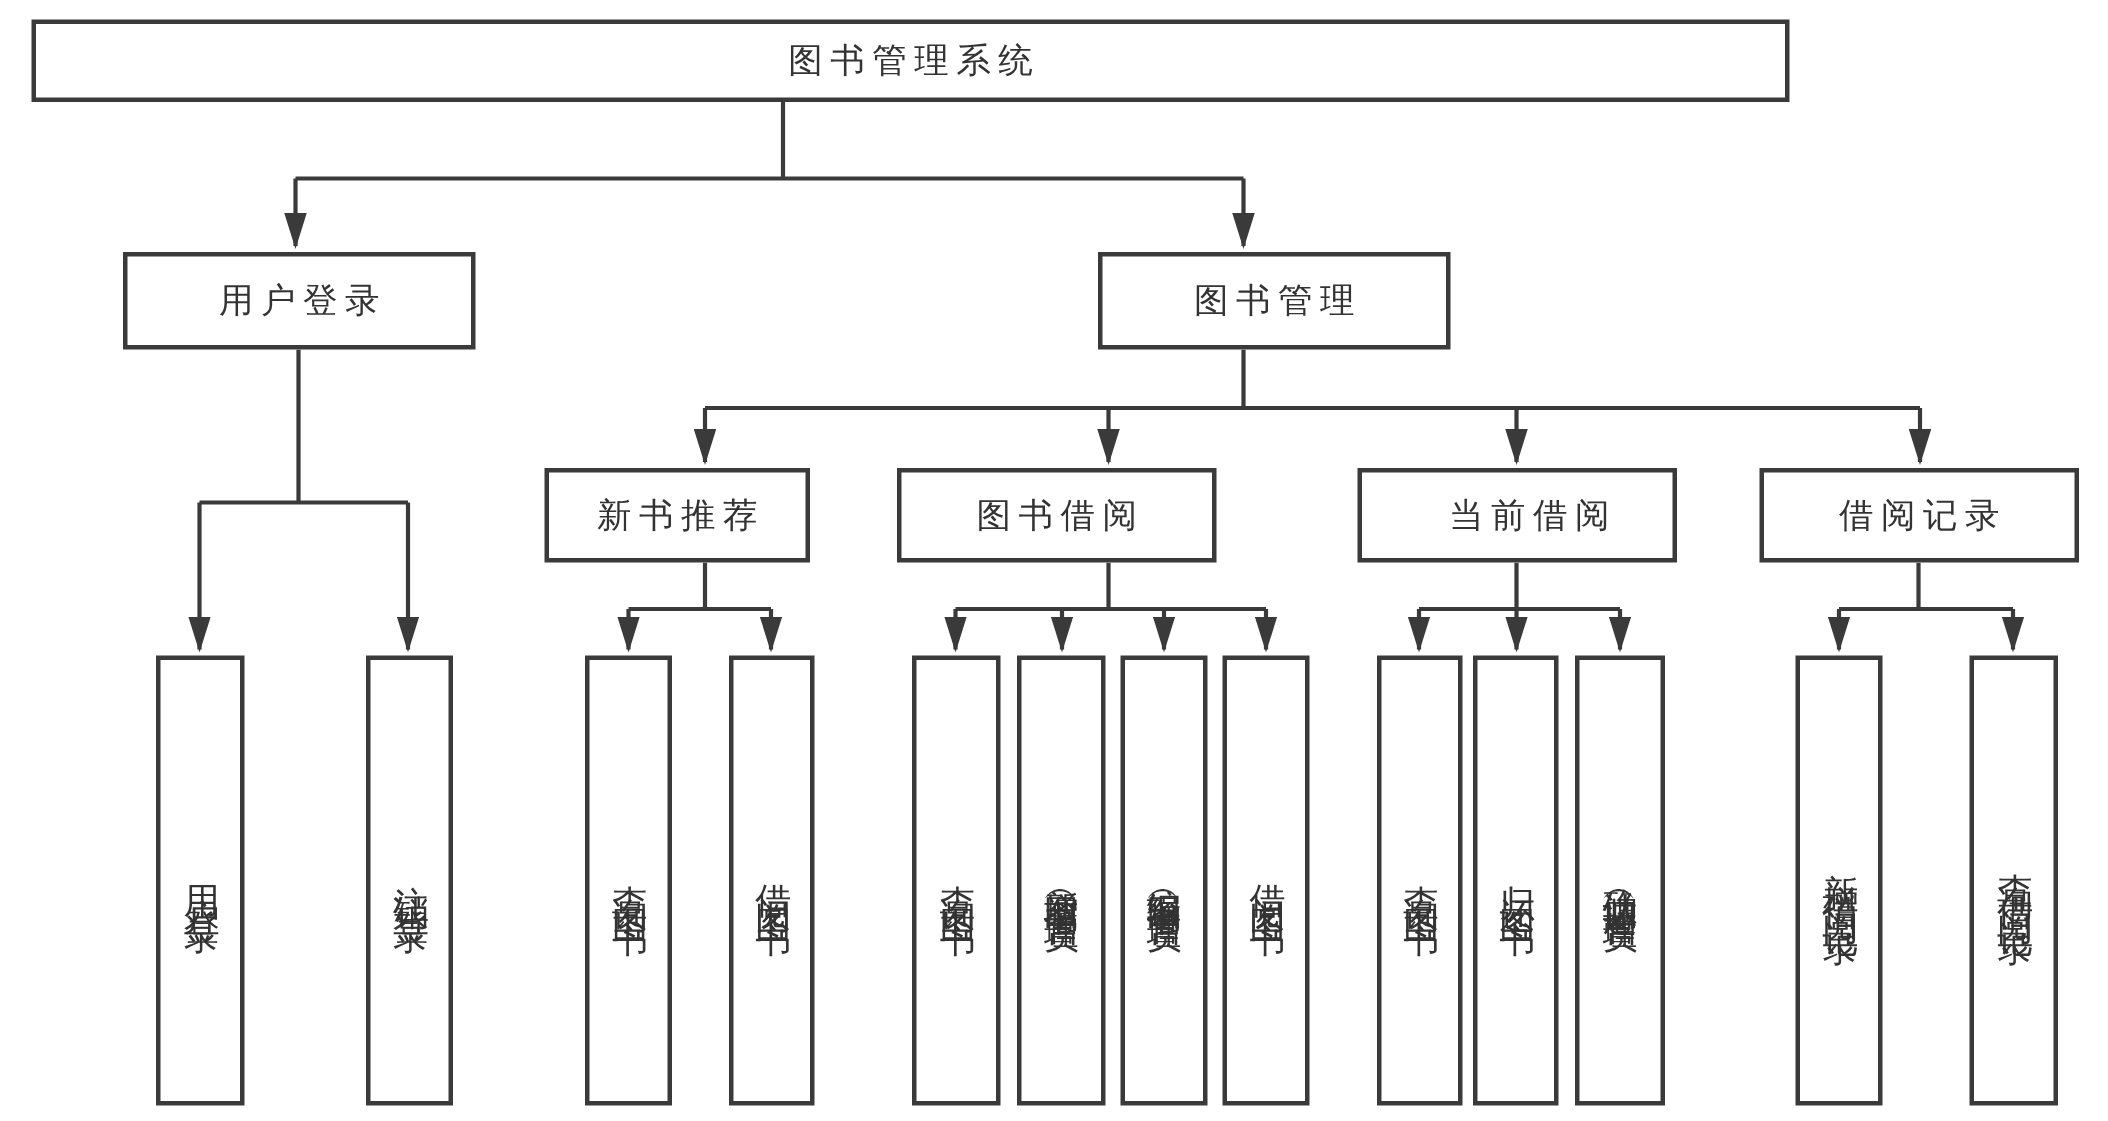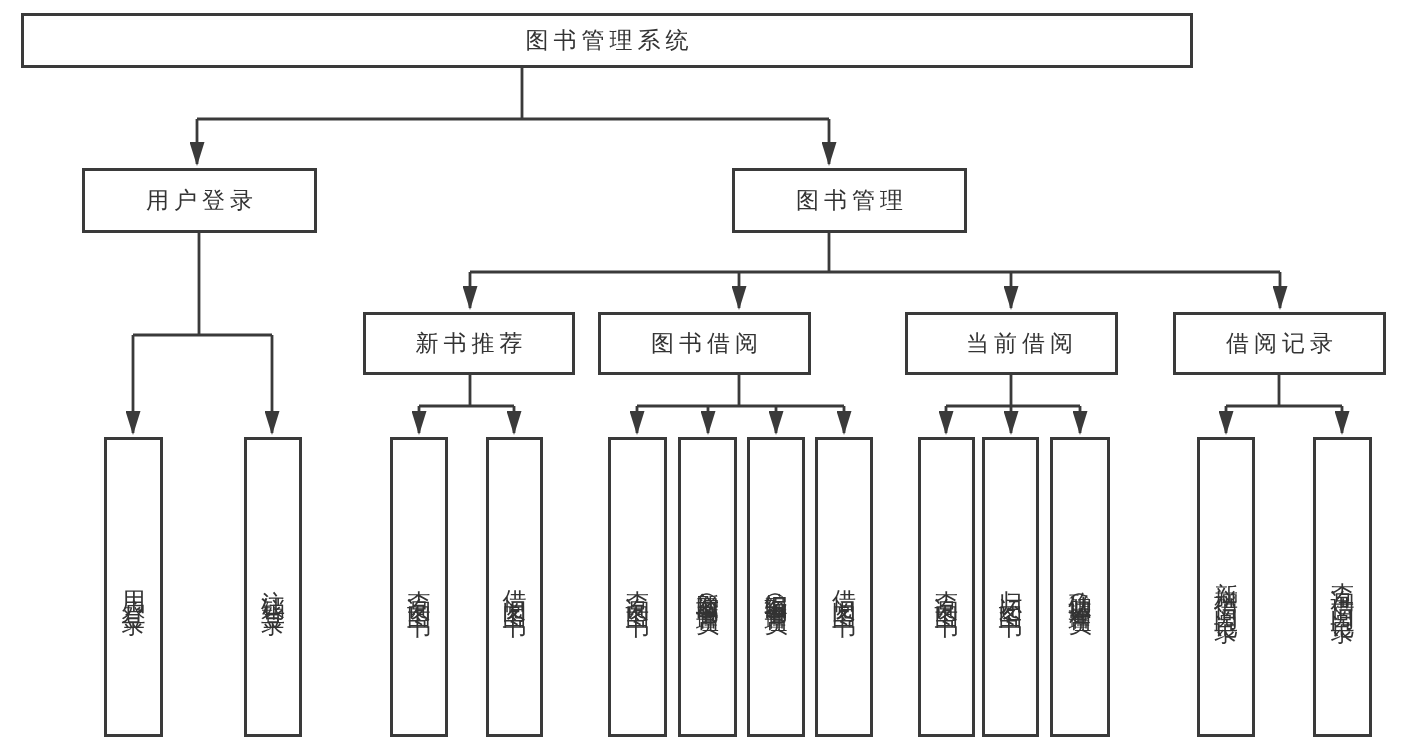--- a/index.html
+++ b/index.html
@@ -117,21 +117,21 @@
     <path d="M1279,375 L1279,406 M1226,406 L1342,406"></path>
     <line x1="1226" y1="406" x2="1226" y2="433" marker-end="url(#arrow)"></line>
     <line x1="1342" y1="406" x2="1342" y2="433" marker-end="url(#arrow)"></line>
   </svg>
 
   <div class="node h-label" style="left:21px;top:13px;width:1172px;height:55px;">图书管理系统</div>
 
   <div class="node h-label" style="left:82px;top:168px;width:235px;height:65px;">用户登录</div>
   <div class="node h-label" style="left:712px;top:168px;width:235px;height:65px;margin-left:20px;">图书管理</div>
 
-  <div class="node h-label" style="left:363px;top:312px;width:212px;height:63px;">新书推荐</div>
+  <div class="node h-label" style="left:363px;top:312px;width:177px;height:63px;">新书推荐</div>
   <div class="node h-label" style="left:598px;top:312px;width:213px;height:63px;">图书借阅</div>
   <div class="node h-label" style="left:905px;top:312px;width:213px;height:63px;padding-left:16px;">当前借阅</div>
   <div class="node h-label" style="left:1173px;top:312px;width:213px;height:63px;">借阅记录</div>
 
   <div class="leaf" style="left:104px;width:59px;">
     <span class="leaf-label">用户登录</span>
   </div>
   <div class="leaf" style="left:244px;width:58px;">
     <span class="leaf-label">注销登录</span>
   </div>

